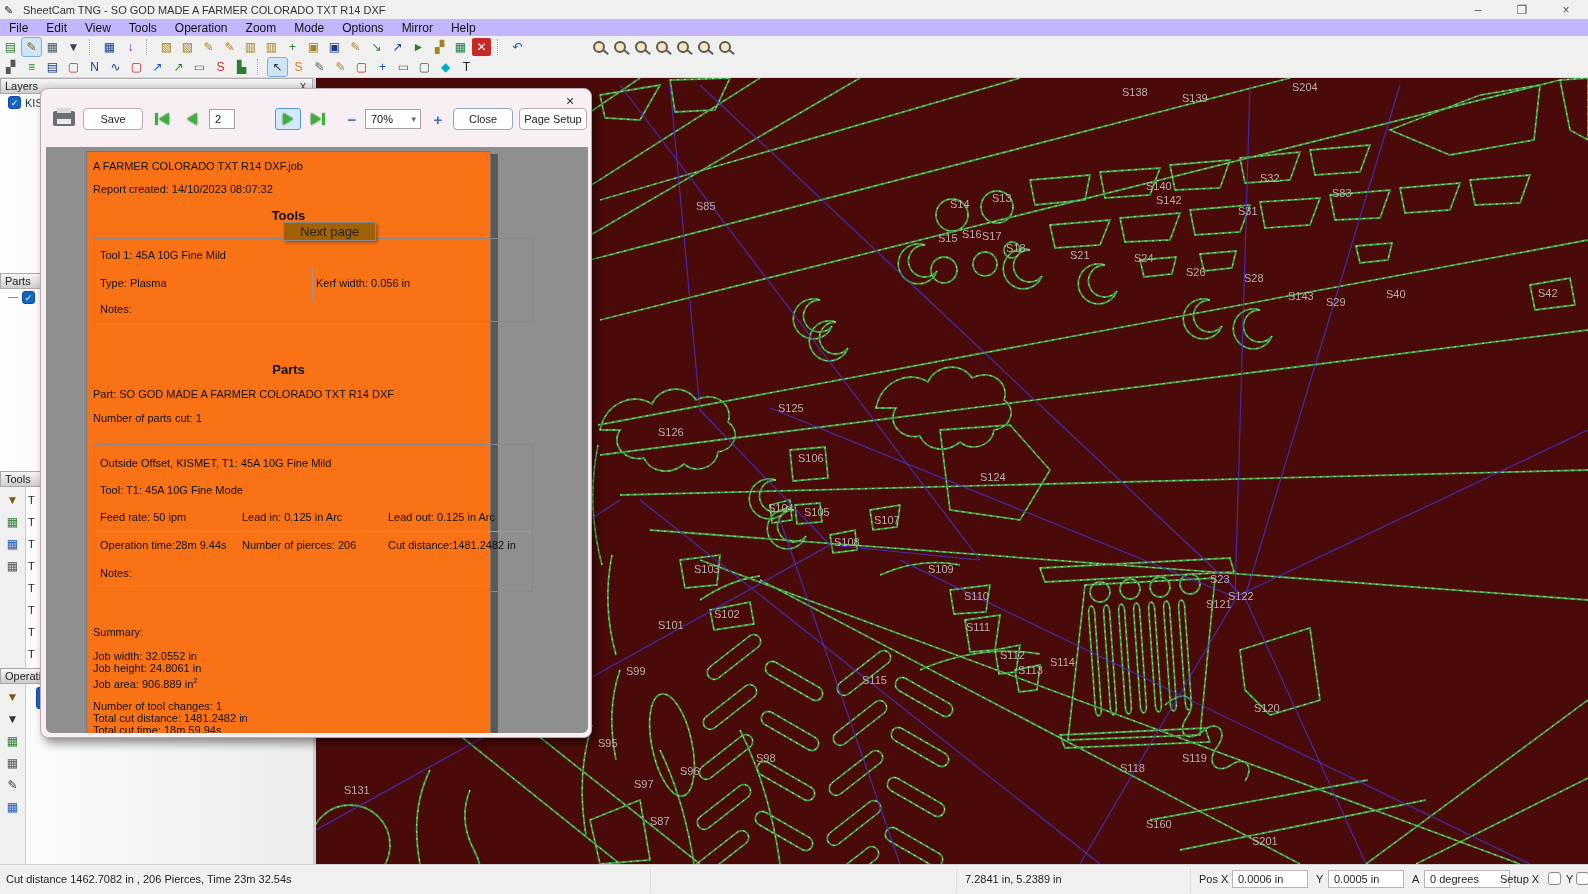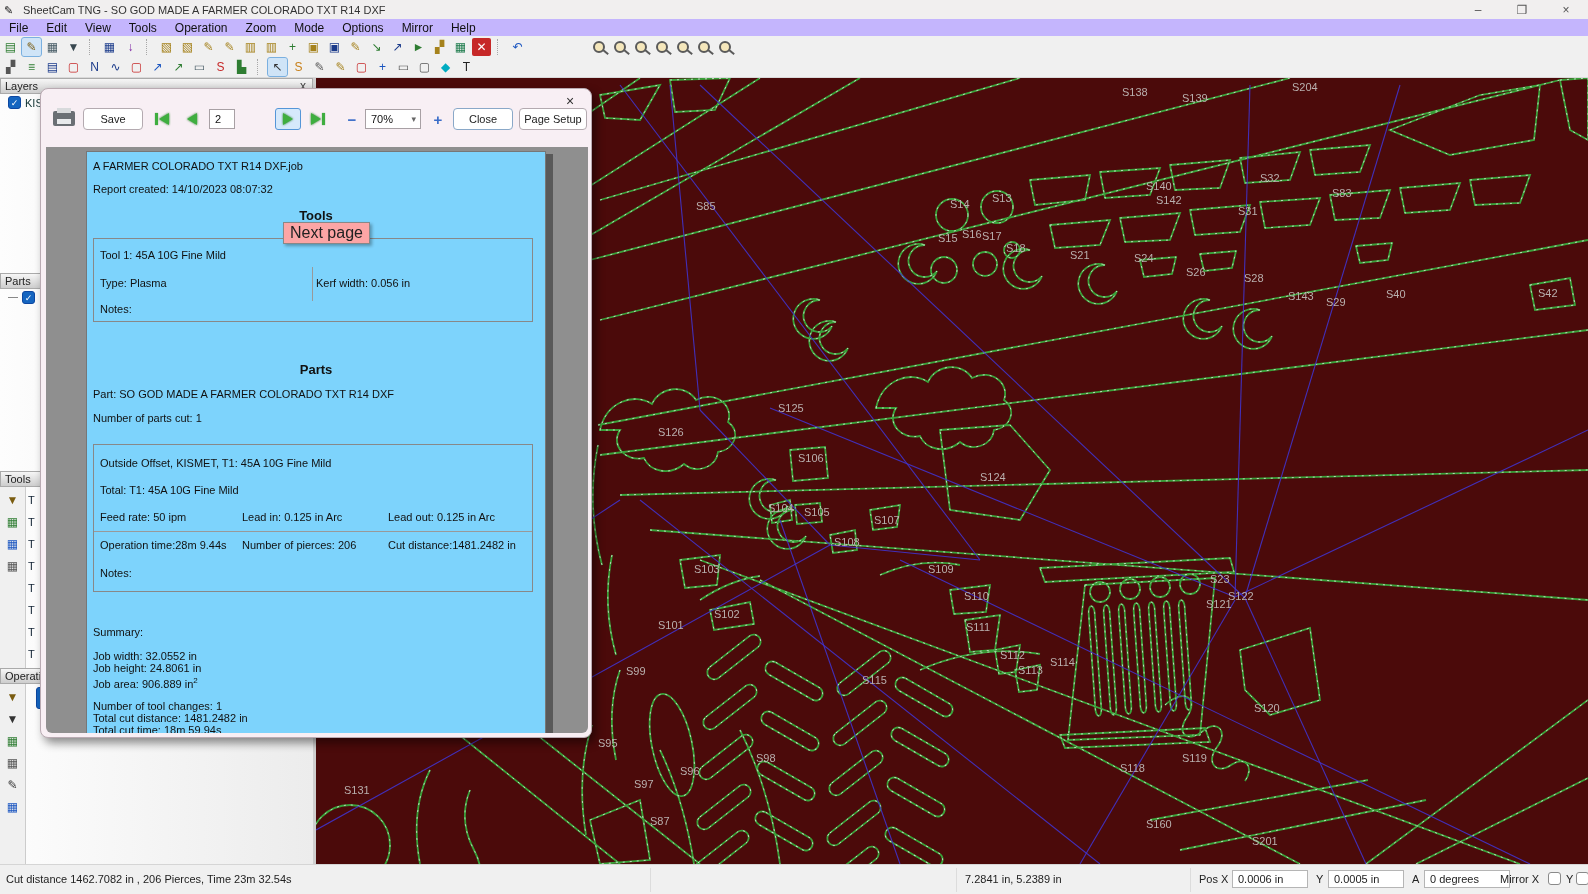--- a/index.html
+++ b/index.html
@@ -72,31 +72,31 @@
   .hl { background:#d6e9fb; border:1px solid #5596d8; border-radius:3px; }
   .dfield { position:absolute; top:4px; height:20px; background:#fff; border:1px solid #a8a0a4;
             font-size:11px; padding-left:5px; display:flex; align-items:center; color:#111; }
   .bluetxt { color:#3a6cc8; font-weight:bold; font-size:15px; }
   #printer-ic { position:absolute; left:12px; top:6px; width:22px; height:15px; background:#6a6f74;
                 border-radius:2px; }
   #printer-ic::before { content:""; position:absolute; left:4px; top:-3px; width:14px; height:5px; background:#d8dadc; }
   #printer-ic::after { content:""; position:absolute; left:4px; bottom:2px; width:14px; height:5px; background:#e8eaec; }
   #dlg-viewport { position:absolute; left:5px; top:58px; width:542px; height:586px; background:#8f8f8f;
                   overflow:hidden; border-radius:0 0 6px 6px; }
-  #report-page { position:absolute; left:40px; top:4px; width:460px; height:610px; background:#7dd3fc;
+  #report-page { position:absolute; left:40px; top:4px; width:405px; height:610px; background:#f97316;
                  border:1px solid #777; box-shadow:7px 3px 0 rgba(45,45,45,.55); font-size:11px; color:#111; }
   .pg { position:absolute; white-space:nowrap; }
   .pg-b { font-weight:normal; }
   .pg-h { font-weight:bold; font-size:13px; width:100%; text-align:center; }
   .pbox { position:absolute; left:6px; width:440px; border:1px solid #888; }
   sup { font-size:8px; }
 
   
-  #tooltip { position:absolute; left:283px; top:144px; z-index:9; background:#fca5a5; border:1px solid #888;
-             box-shadow:2px 2px 3px rgba(0,0,0,.3); font-size:16px; padding:1px 6px; color:#222; }
+  #tooltip { position:absolute; left:283px; top:144px; z-index:9; background:#a16207; border:1px solid #888;
+             box-shadow:2px 2px 3px rgba(0,0,0,.3); font-size:13px; padding:1px 16px; color:#222; }
 
   
   #statusbar { position:absolute; left:0; top:864px; width:1588px; height:30px; background:#f0f0f0;
                border-top:1px solid #d5d5d5; font-size:11px; color:#222; }
   .sb { position:absolute; top:8px; }
   .sfield { position:absolute; top:5px; height:18px; background:#fff; border:1px solid #b5b5b5;
             padding:2px 0 0 5px; font-size:11px; }
   .scb { position:absolute; top:7px; width:13px; height:13px; background:#fff; border:1px solid #8a8a8a; border-radius:3px; }
   .ssep { position:absolute; top:3px; height:24px; border-left:1px solid #dcdcdc; }
 </style>
@@ -620,21 +620,21 @@
             <div class="pg" style="left:222px;top:38px">Kerf width: 0.056 in</div>
             <div class="pg" style="left:6px;top:64px">Notes:</div>
           </div>
 
           <div class="pg pg-h" style="left:0;top:210px">Parts</div>
           <div class="pg" style="left:6px;top:236px">Part: SO GOD MADE A FARMER COLORADO TXT R14 DXF</div>
           <div class="pg" style="left:6px;top:260px">Number of parts cut: 1</div>
 
           <div class="pbox" style="top:292px;height:148px">
             <div class="pg" style="left:6px;top:12px">Outside Offset, KISMET, T1: 45A 10G Fine Mild</div>
-            <div class="pg" style="left:6px;top:39px">Total: T1: 45A 10G Fine Mild</div>
+            <div class="pg" style="left:6px;top:39px">Tool: T1: 45A 10G Fine Mode</div>
             <div class="pg" style="left:6px;top:66px">Feed rate: 50 ipm</div>
             <div class="pg" style="left:148px;top:66px">Lead in: 0.125 in Arc</div>
             <div class="pg" style="left:294px;top:66px">Lead out: 0.125 in Arc</div>
             <div style="position:absolute;left:0;top:86px;width:100%;border-top:1px solid #999"></div>
             <div class="pg" style="left:6px;top:94px">Operation time:28m 9.44s</div>
             <div class="pg" style="left:148px;top:94px">Number of pierces: 206</div>
             <div class="pg" style="left:294px;top:94px">Cut distance:1481.2482 in</div>
             <div class="pg" style="left:6px;top:122px">Notes:</div>
           </div>
 
@@ -657,18 +657,18 @@
     <div class="ssep" style="left:650px"></div>
     <div class="ssep" style="left:956px"></div>
     <span class="sb" style="left:965px">7.2841 in, 5.2389 in</span>
     <div class="ssep" style="left:1190px"></div>
     <span class="sb" style="left:1199px">Pos X</span>
     <div class="sfield" style="left:1232px;width:76px">0.0006 in</div>
     <span class="sb" style="left:1316px">Y</span>
     <div class="sfield" style="left:1328px;width:76px">0.0005 in</div>
     <span class="sb" style="left:1412px">A</span>
     <div class="sfield" style="left:1424px;width:86px">0 degrees</div>
-    <span class="sb" style="left:1500px">Mirror X</span>
+    <span class="sb" style="left:1500px">Setup X</span>
     <div class="scb" style="left:1548px"></div>
     <span class="sb" style="left:1566px">Y</span>
     <div class="scb" style="left:1576px"></div>
   </div>
 </div>
 
 </body></html>

